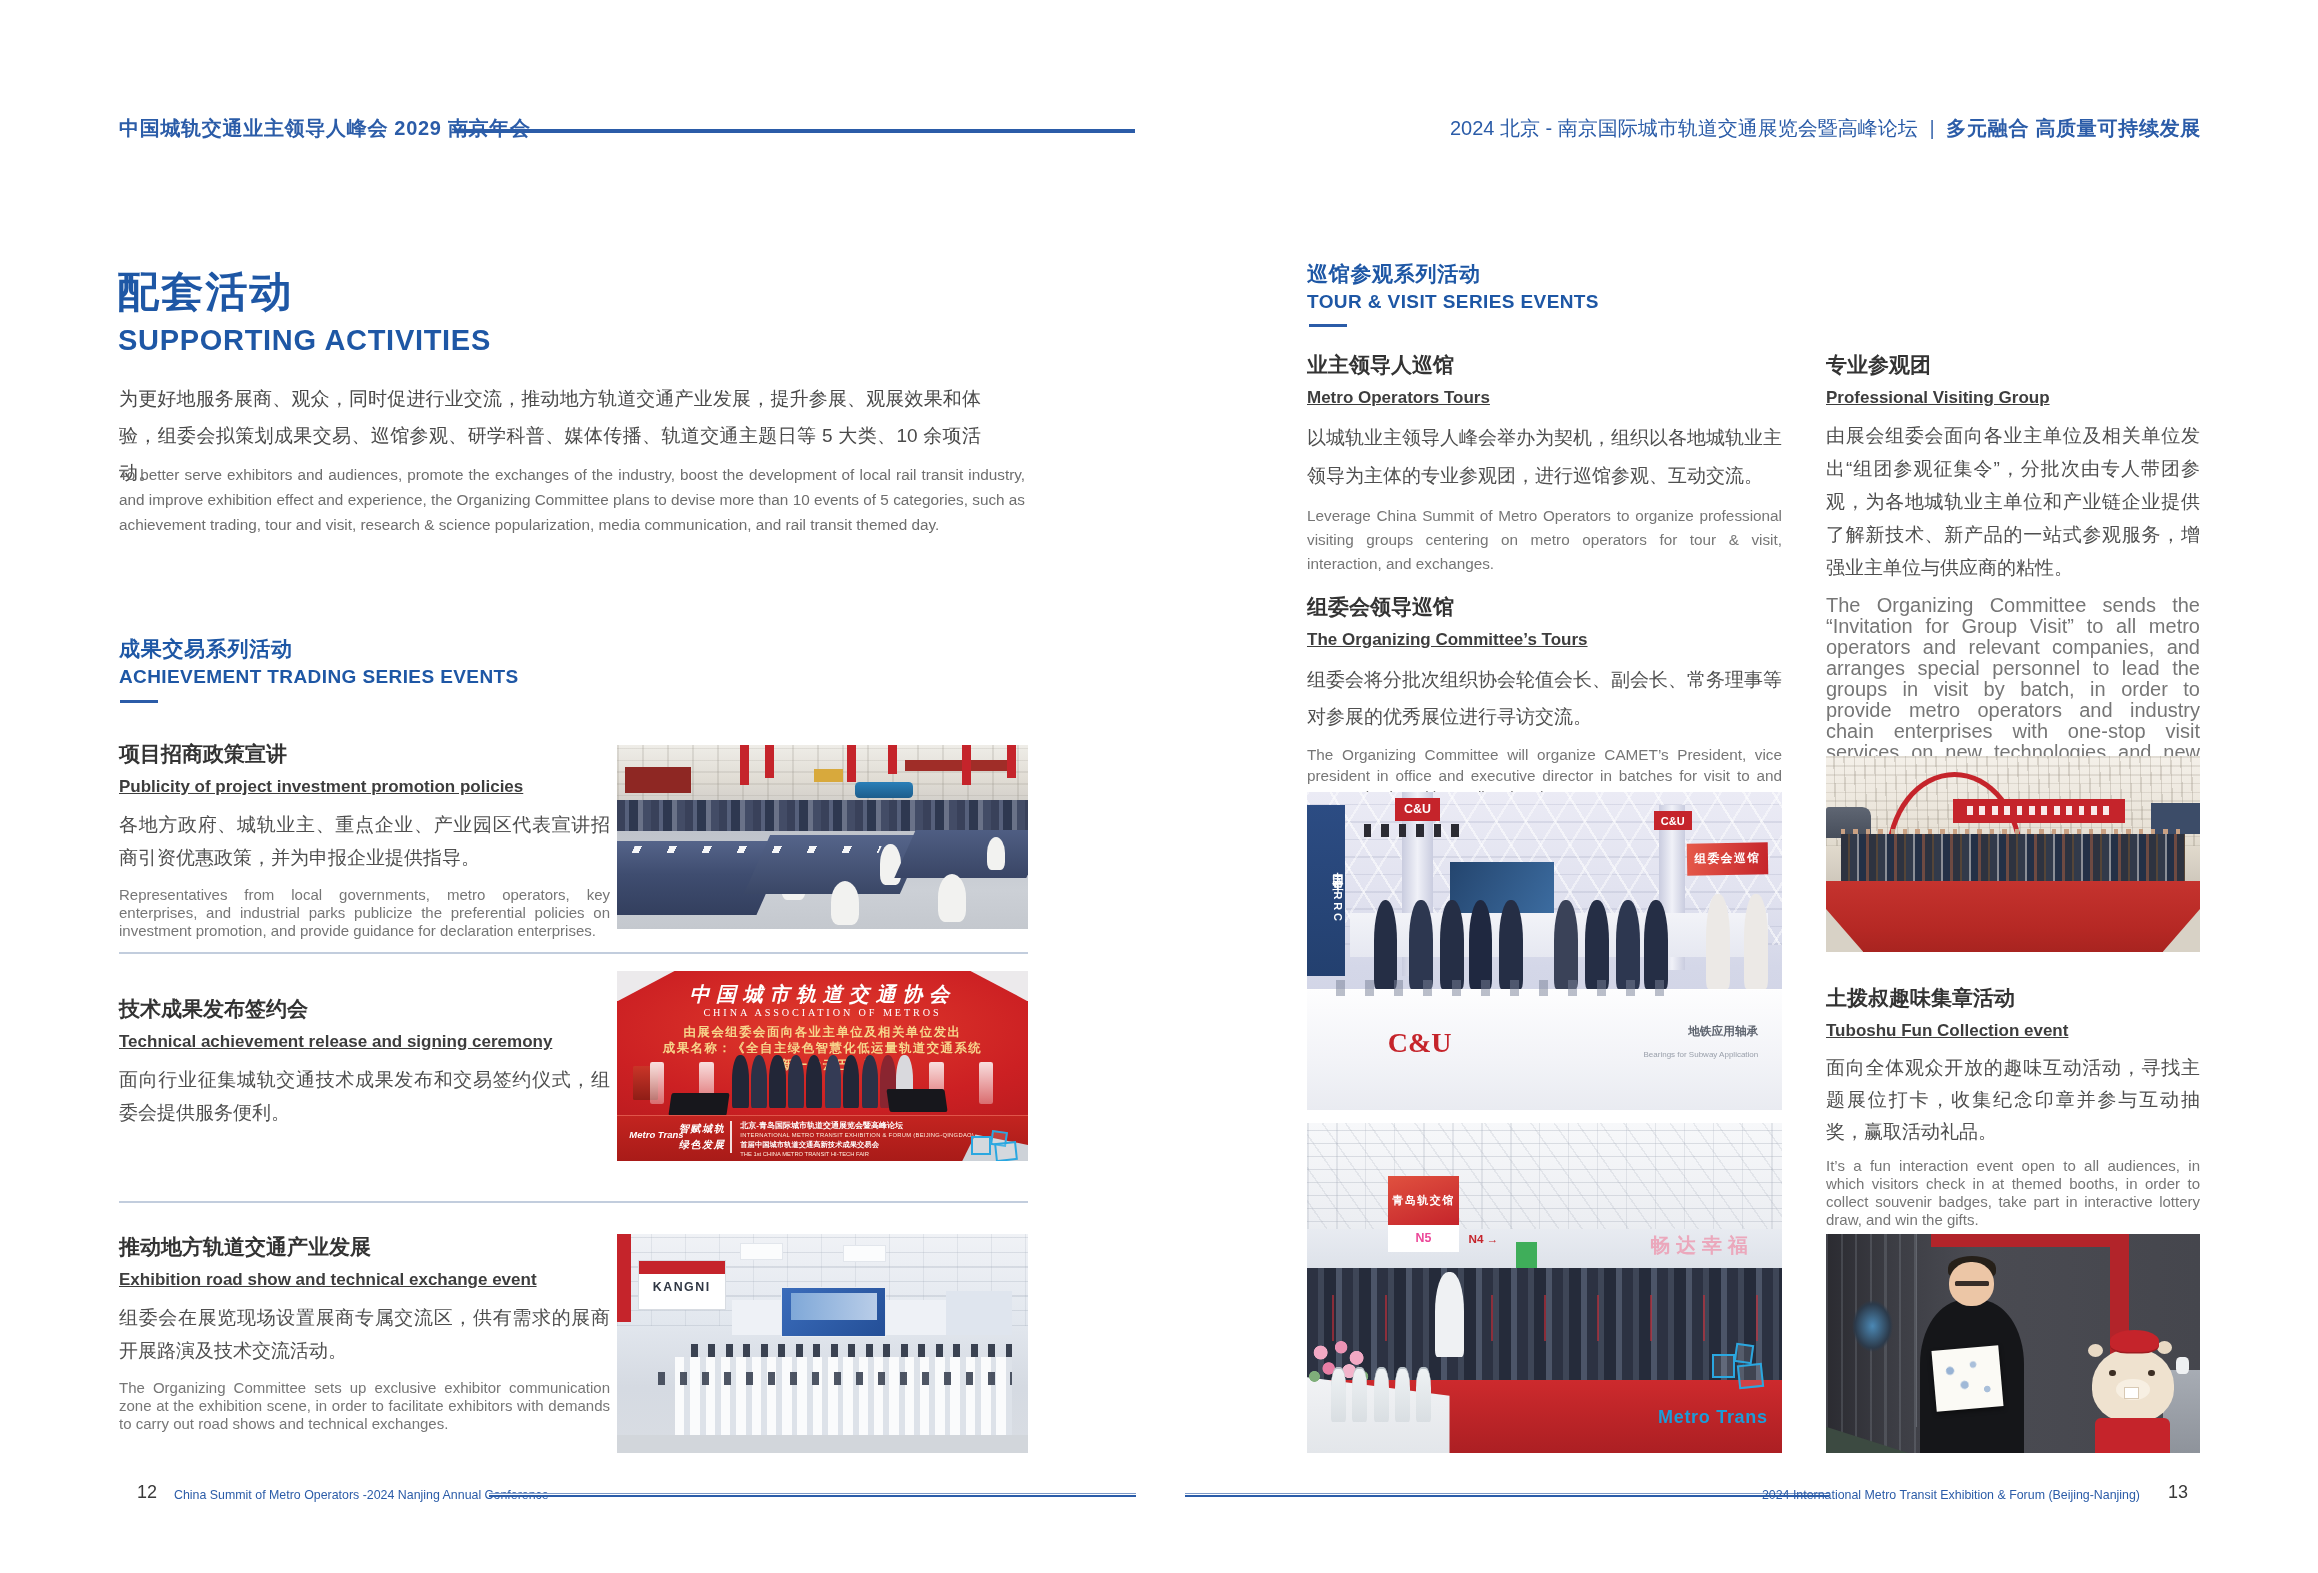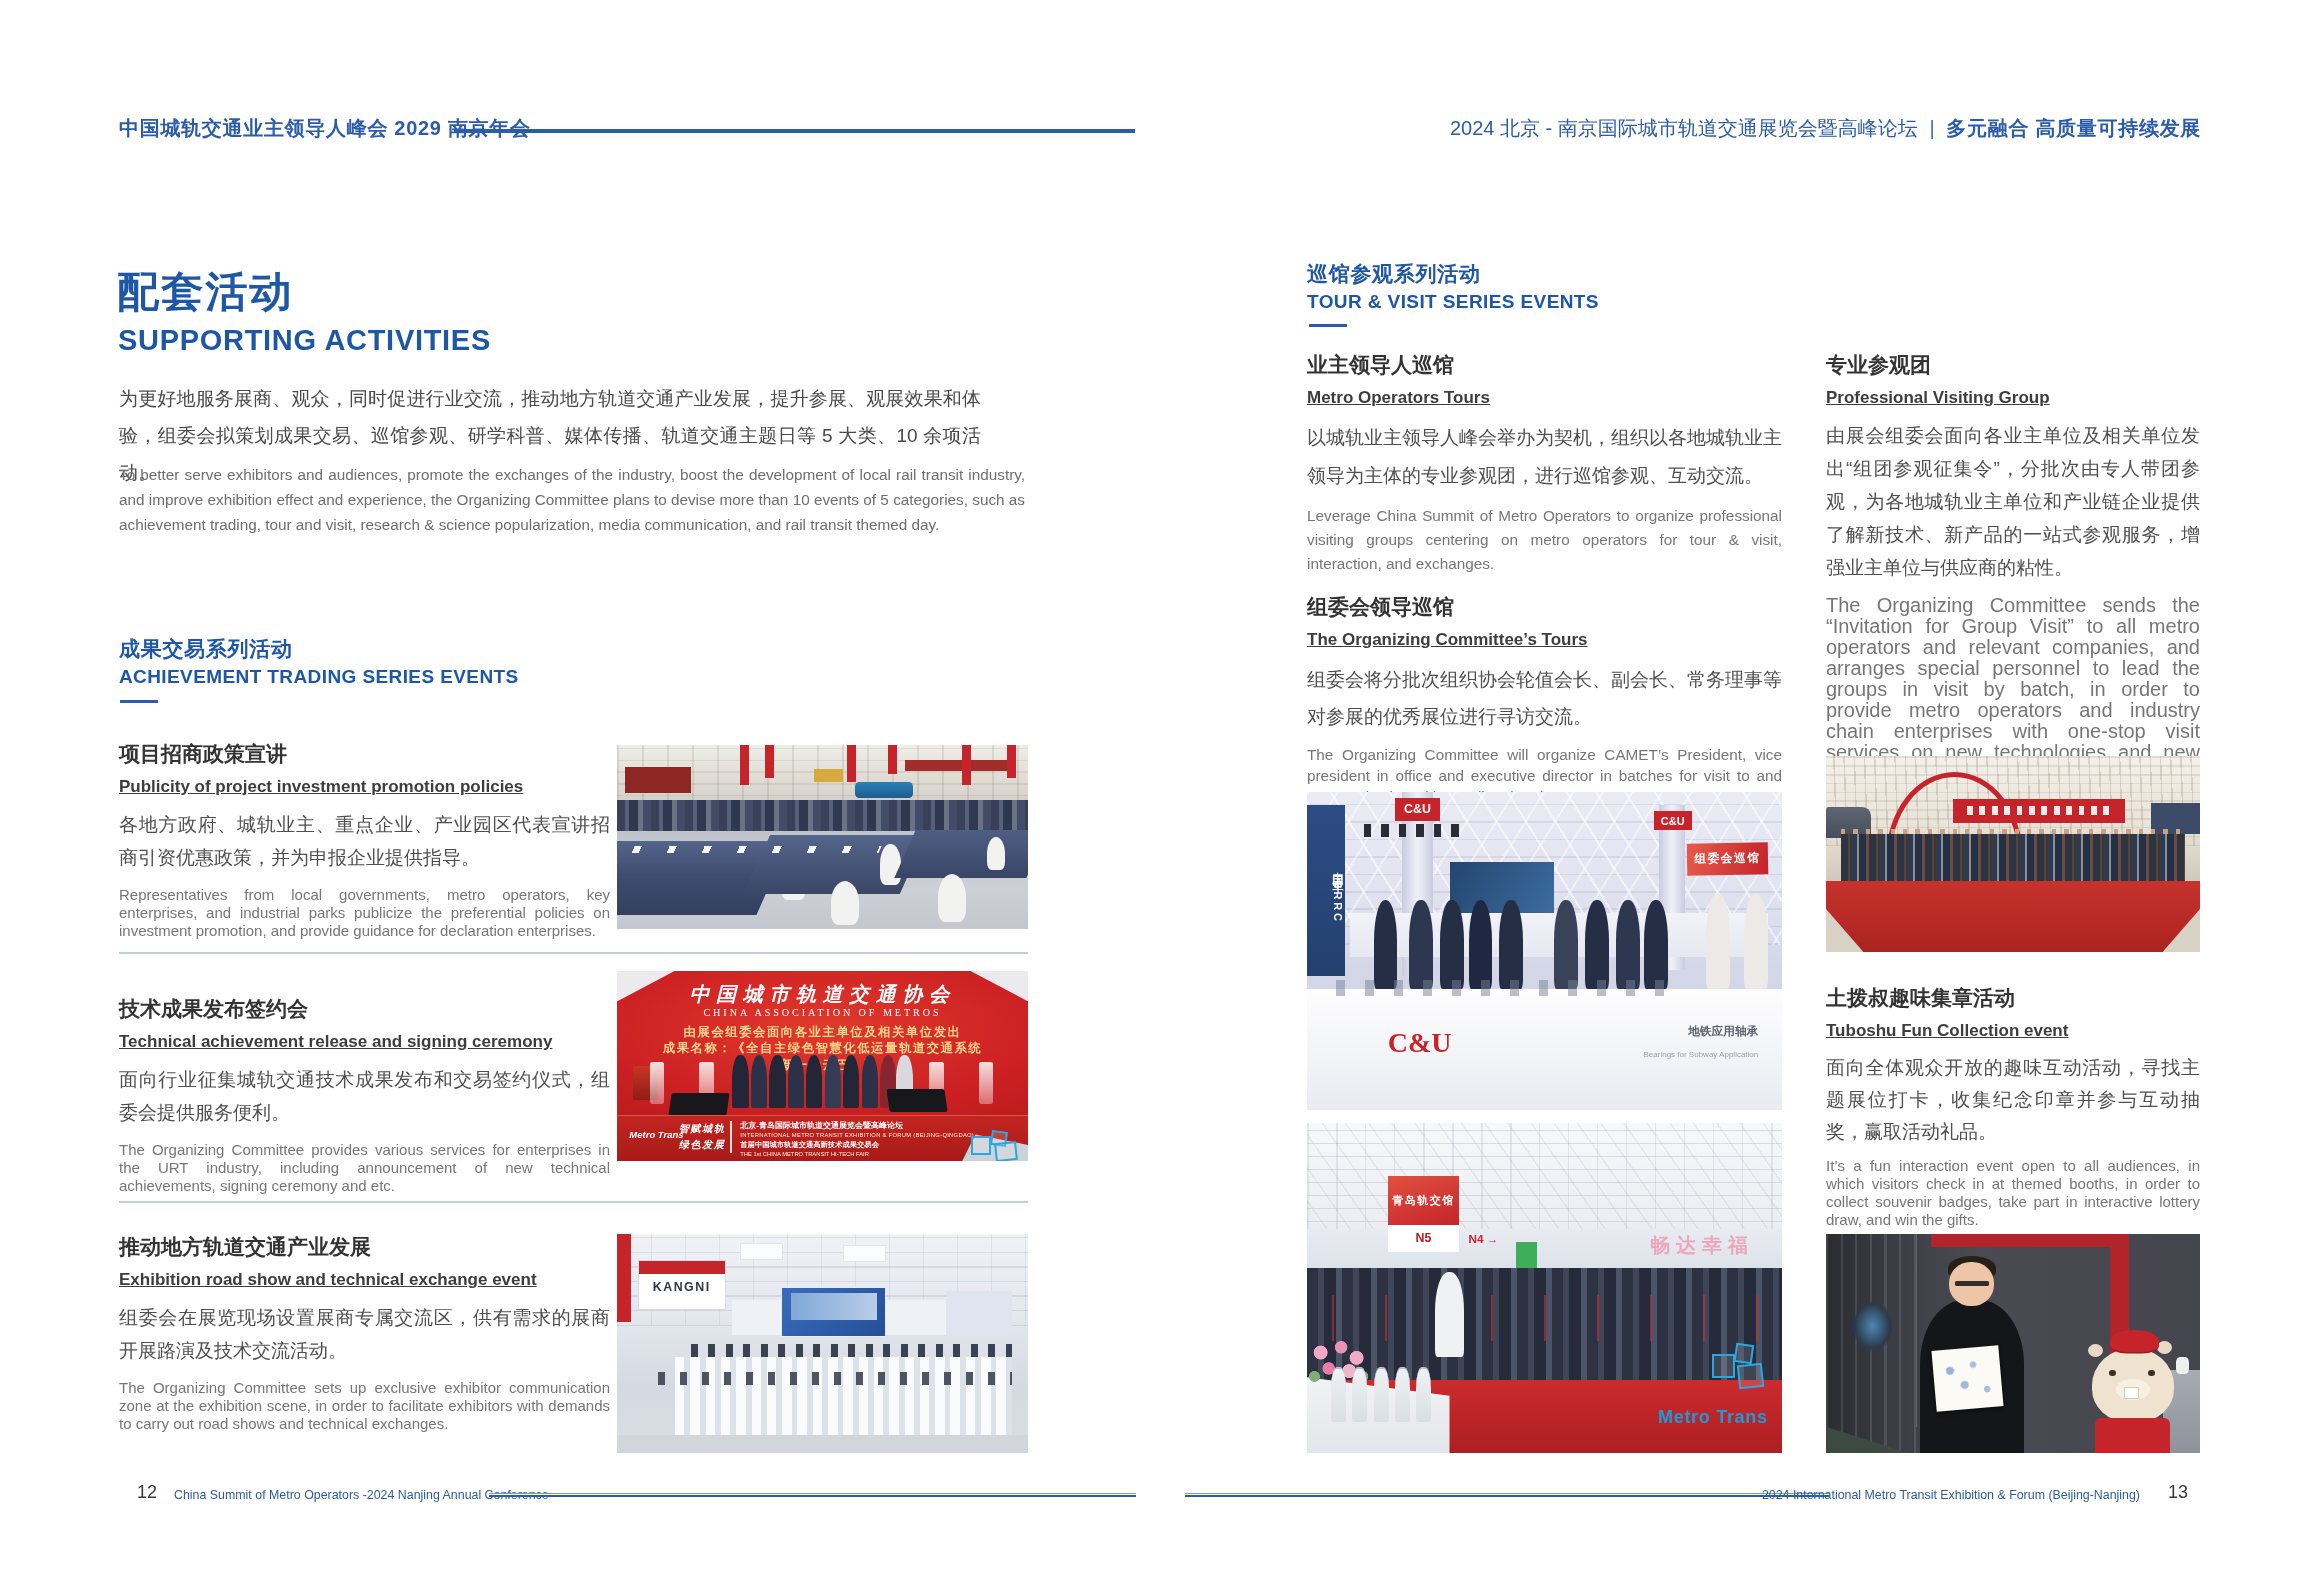--- a/index.html
+++ b/index.html
@@ -154,21 +154,21 @@
   .pa-cu-big{left:17%;top:74%;font-size:28px;font-weight:800;color:#c5242b;font-family:"Liberation Serif","DejaVu Serif",serif;}
   .pa-cap-zh{right:5%;top:73%;font-size:11.7px;font-weight:700;color:#5f6570;text-align:right;}
   .pa-cap-en{right:5%;top:81%;font-size:8px;color:#9aa0ab;text-align:right;}
 
   
   .pb{left:1307px;top:1123px;width:475px;height:330px;background:linear-gradient(180deg,#f7f8fa 0%,#eceef2 30%,#dfe3ea 45%);}
   .pb-truss{left:0;top:0;width:100%;height:34%;background:repeating-linear-gradient(0deg,rgba(165,172,185,.35) 0 1.5px,transparent 1.5px 13px),repeating-linear-gradient(90deg,rgba(165,172,185,.25) 0 1.5px,transparent 1.5px 29px),repeating-linear-gradient(55deg,rgba(165,172,185,.2) 0 1.5px,transparent 1.5px 19px);}
   .pb-backwall{left:0;top:32%;width:100%;height:16%;background:linear-gradient(180deg,#e8ebf1,#dadfe7);}
   .pb-sign{left:17%;top:16%;width:15%;height:15%;background:linear-gradient(160deg,#e0513f,#c5242b);color:#fff;display:flex;align-items:center;justify-content:center;font-size:11px;font-weight:700;letter-spacing:1.5px;}
   .pb-n5wrap{left:17%;top:31%;width:15%;height:8%;background:#ffffff;display:flex;align-items:center;justify-content:center;}
-  .pb-n5{position:static !important;color:#b91c1c;font-size:12.4px;font-weight:800;text-align:right;}
+  .pb-n5{position:static !important;color:#ec4899;font-size:12.4px;font-weight:800;text-align:right;}
   .pb-n4{left:34%;top:33%;font-size:11.7px;font-weight:800;color:#c5242b;}
   .pb-walltext{right:6%;top:33%;font-size:20px;font-weight:700;color:#eba8bc;letter-spacing:5.8px;}
   .pb-pillar{left:44%;top:36%;width:4.5%;height:14%;background:#3fae5a;}
   .pb-crowd{left:0;top:44%;width:100%;height:34%;background:repeating-linear-gradient(90deg,#2c3242 0 11px,#3e4657 11px 17.5px,#252b3a 17.5px 29px,#4c5568 29px 35px);}
   .pb-lanyards{left:0;top:52%;width:100%;height:14%;background:repeating-linear-gradient(90deg,transparent 0 25px,rgba(205,45,55,.6) 25px 27px,transparent 27px 53px);}
   .pb-whiteshirt{left:27%;top:45%;width:6%;height:26%;background:#eff1f3;border-radius:46% 46% 8% 8%;}
   .pb-carpet{left:0;top:78%;width:100%;height:22%;background:linear-gradient(180deg,#cd2a2d,#ac1f23);}
   .pb-table{left:0;top:72%;width:30%;height:28%;background:linear-gradient(180deg,#f4f5f7,#e3e6ea);clip-path:polygon(0 18%,100% 38%,100% 100%,0 100%);}
   .pb-bottle{top:74%;width:3.2%;height:16%;background:linear-gradient(180deg,#eef2f4 0%,#d9dee2 100%);border-radius:38% 38% 10% 10%;border-top:2.2px solid #b7c0c6;}
   .pb-bo1{left:5%;} .pb-bo2{left:9.5%;} .pb-bo3{left:14%;} .pb-bo4{left:18.5%;} .pb-bo5{left:23%;}
@@ -248,21 +248,20 @@
   <div class="sec sec-0">
     <h3>项目招商政策宣讲</h3>
     <h4>Publicity of project investment promotion policies</h4>
     <p class="zh">各地方政府、城轨业主、重点企业、产业园区代表宣讲招商引资优惠政策，并为申报企业提供指导。</p>
     <p class="en">Representatives from local governments, metro operators, key enterprises, and industrial parks publicize the preferential policies on investment promotion, and provide guidance for declaration enterprises.</p>
   </div>
   <div class="sec sec-1">
     <h3>技术成果发布签约会</h3>
     <h4>Technical achievement release and signing ceremony</h4>
     <p class="zh">面向行业征集城轨交通技术成果发布和交易签约仪式，组委会提供服务便利。</p>
-    <p class="en">The Organizing Committee provides various services for enterprises in the URT industry, including announcement of new technical achievements, signing ceremony and etc.</p>
   </div>
   <div class="sec sec-2">
     <h3>推动地方轨道交通产业发展</h3>
     <h4>Exhibition road show and technical exchange event</h4>
     <p class="zh">组委会在展览现场设置展商专属交流区，供有需求的展商开展路演及技术交流活动。</p>
     <p class="en">The Organizing Committee sets up exclusive exhibitor communication zone at the exhibition scene, in order to facilitate exhibitors with demands to carry out road shows and technical exchanges.</p>
   </div>
 
   <div class="divider divider-1"></div>
   <div class="divider divider-2"></div>

